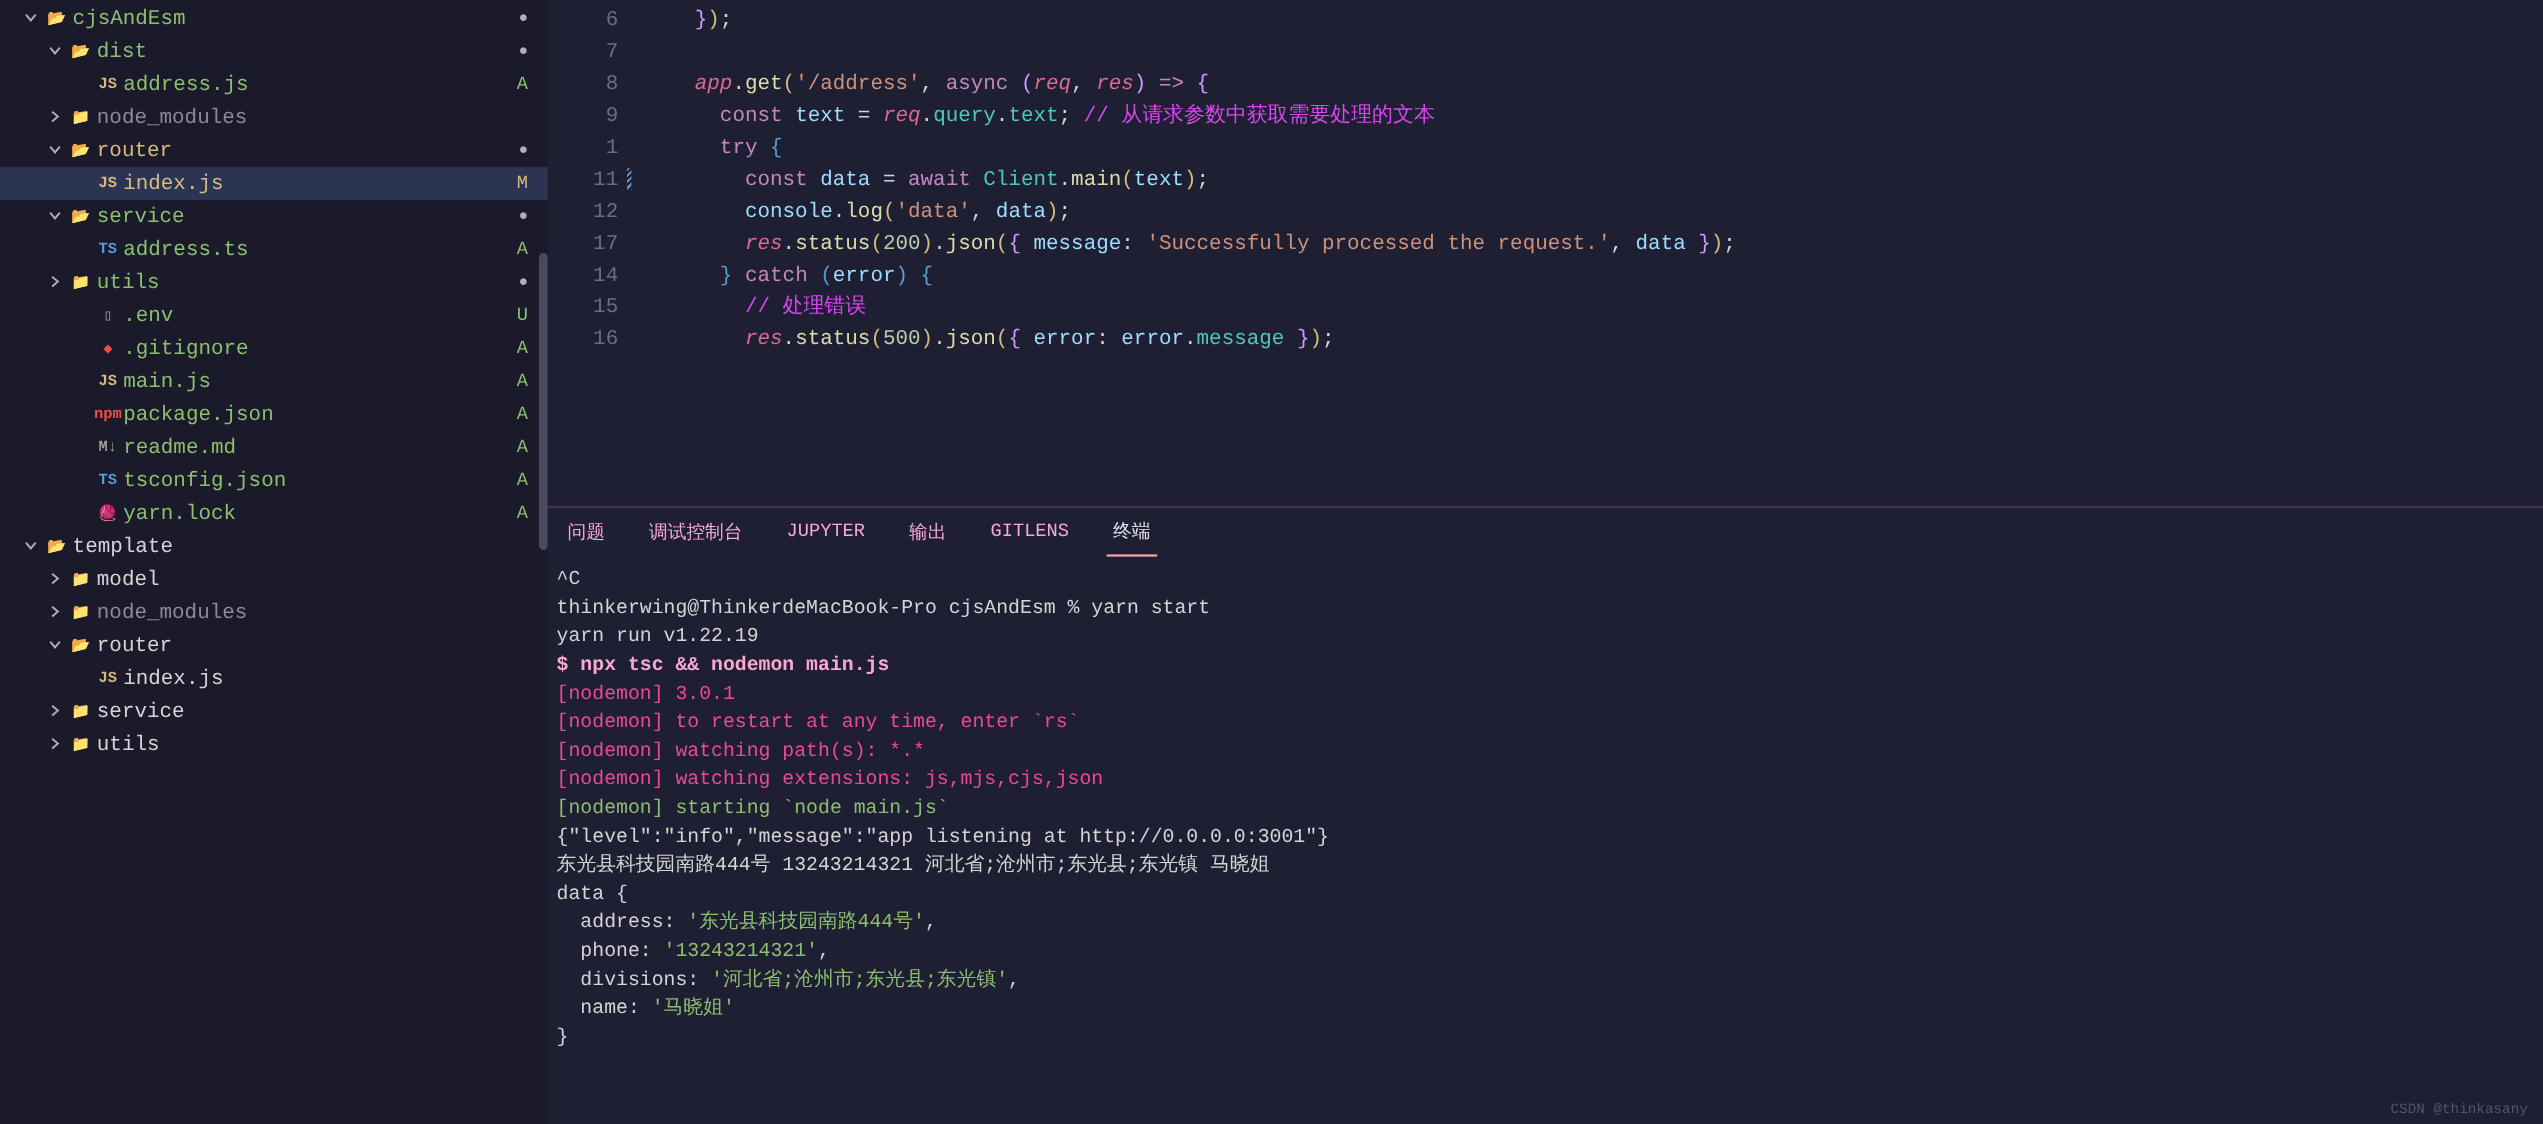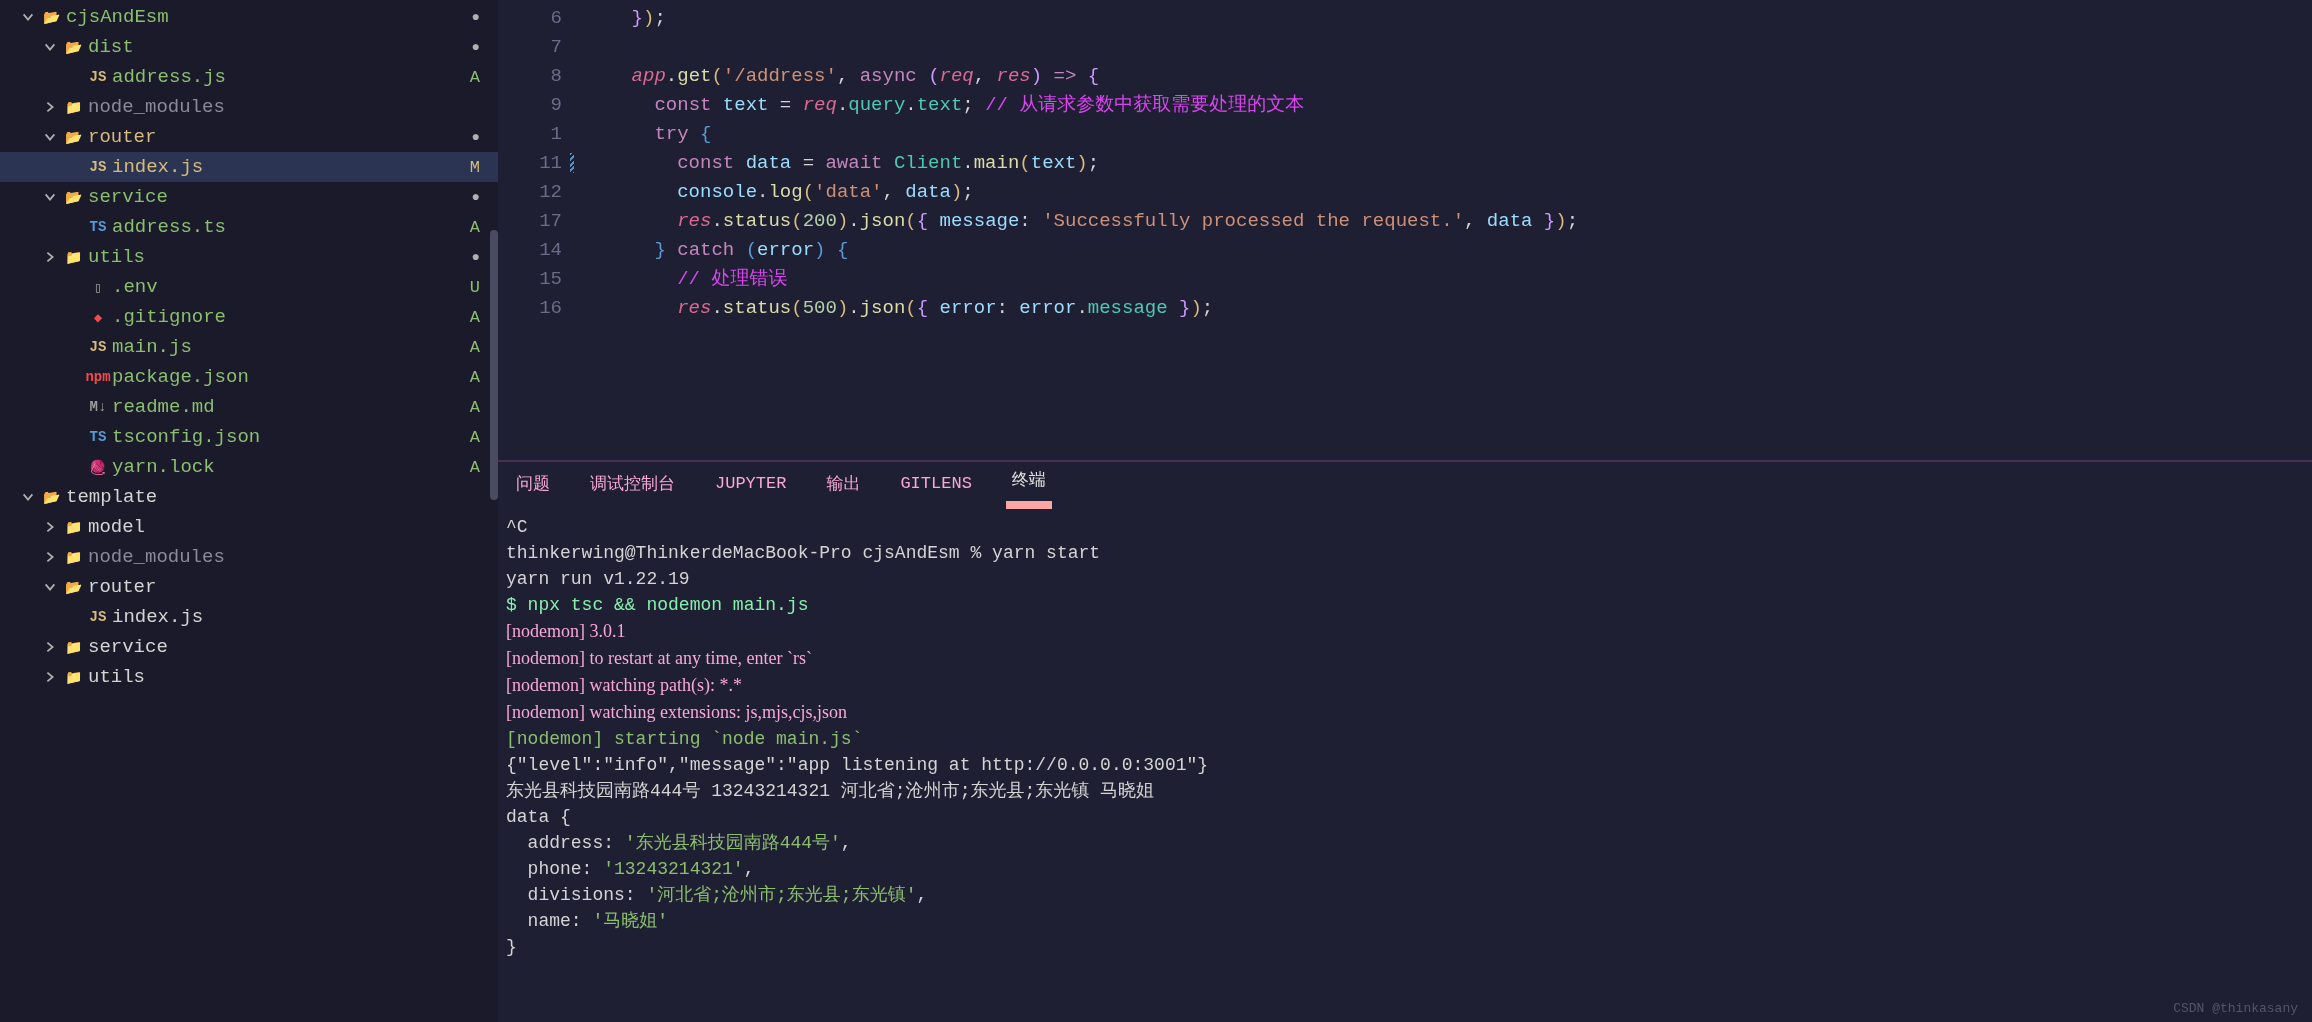--- a/index.html
+++ b/index.html
@@ -60,26 +60,26 @@
   .tk-brace1{ color: #d7ba7d; }
   .tk-brace2{ color: #cc99ff; }
   .tk-brace3{ color: #569cd6; }
   .tk-cmt   { color: #d946ef; }
   .tk-arrow { color: #c586c0; }
 
   
   .panel { height: 562px; border-top: 2px solid #472f5c; display: flex; flex-direction: column; }
   .panel-tabs { display: flex; height: 46px; align-items: center; padding: 0 12px; gap: 28px; font-size: 17px; }
   .panel-tab { color: #f9a8d4; padding: 6px 6px 10px 6px; cursor: pointer; }
-  .panel-tab.active { color: #e0e0e0; border-bottom: 8px solid #fca5a5; }
+  .panel-tab.active { color: #e0e0e0; border-bottom: 2px solid #fca5a5; }
   .terminal { flex: 1; overflow: auto; font-size: 18px; line-height: 26px; padding: 6px 8px 4px 8px; white-space: pre; color: #d4d4d4; }
   .t-white { color: #d4d4d4; }
-  .t-yellow{ color: #f9a8d4; font-family: Liberation Serif, serif; }
+  .t-yellow{ color: #ec4899; }
   .t-green { color: #8bbf6f; margin-top: 16px; }
-  .t-grey  { color: #86efac; }
+  .t-grey  { color: #f9a8d4; font-weight: bold; }
 
   .watermark { position: absolute; bottom: 6px; right: 14px; font-size: 13px; color: #555566; }
 </style>
 </head>
 <body>
 
 <div class="app">
 
   <div class="sidebar">
     <div class="tree" id="tree">

